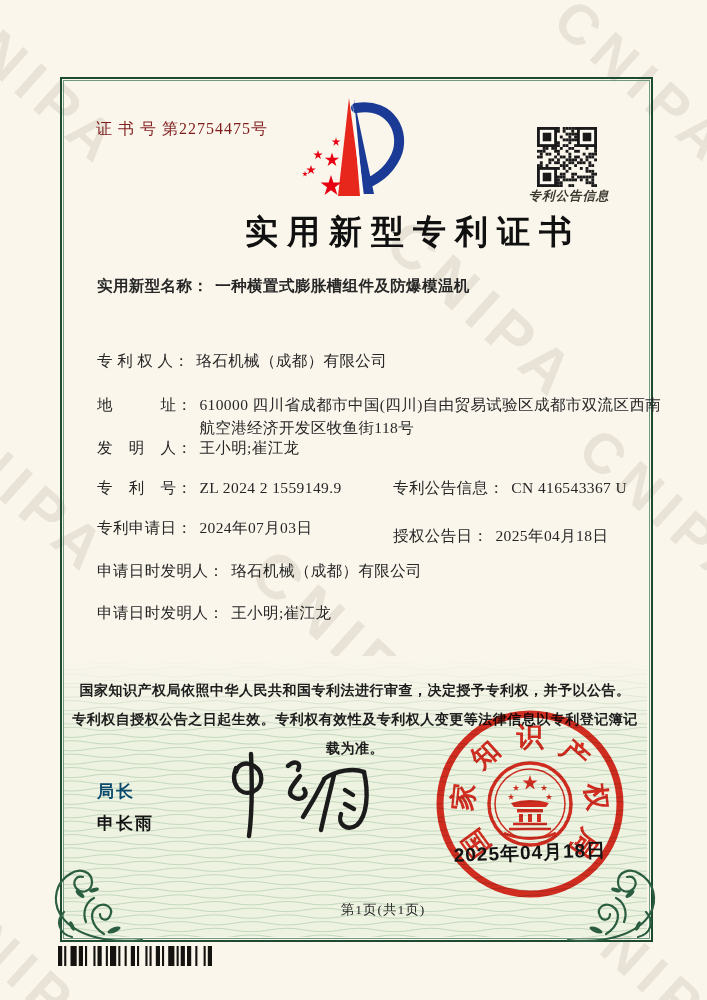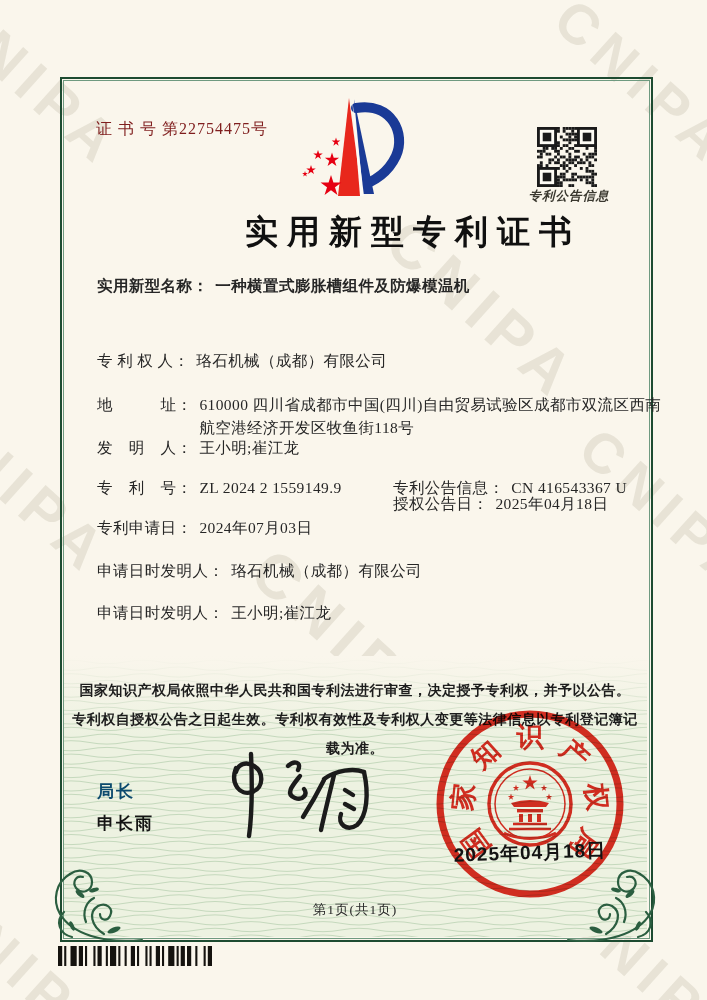--- a/index.html
+++ b/index.html
@@ -44,21 +44,21 @@
   .director-name{position:absolute;left:97px;top:812px;font-size:17px;font-weight:700;
       color:#141414;font-family:"Liberation Sans","DejaVu Sans",sans-serif;letter-spacing:2px;}
   .signature{position:absolute;left:196px;top:746px;}
 
   .seal{position:absolute;left:432px;top:706px;mix-blend-mode:multiply;opacity:.95;}
   .seal-date{position:absolute;left:432px;top:840px;width:196px;text-align:center;
       font-size:19px;font-weight:700;color:#131313;letter-spacing:1px;transform:rotate(-2deg);
       font-family:"Liberation Sans","DejaVu Sans",sans-serif;}
 
   .page-footer{position:absolute;left:60px;top:901px;width:590px;text-align:center;
-      font-size:13.5px;color:#2a2a2a;letter-spacing:1px;}
+      font-size:13.5px;color:#2a2a2a;letter-spacing:1px;padding-left:28px;}
 
   .flourish{position:absolute;}
   .barcode{position:absolute;left:58px;top:946px;}
 </style>
 </head>
 <body>
 
 <div class="page">
 
   <div class="wm" style="left:-28px;top:-18px;font-size:58px;transform:rotate(42deg);">CNIPA</div>
@@ -347,21 +347,21 @@
     <span class="val">ZL 2024 2 1559149.9</span>
   </div>
   <div class="row" style="left:393px;top:476px;">
     <span class="lbl">专利公告信息：</span>
     <span class="val">CN 416543367 U</span>
   </div>
   <div class="row" style="left:97px;top:516px;">
     <span class="lbl">专利申请日：</span>
     <span class="val">2024年07月03日</span>
   </div>
-  <div class="row" style="left:393px;top:492px;justify-content:space-between;">
+  <div class="row" style="left:393px;top:524px;justify-content:space-between;">
     <span class="lbl">授权公告日：</span>
     <span class="val">2025年04月18日</span>
   </div>
   <div class="row" style="left:97px;top:559px;">
     <span class="lbl">申请日时发明人：</span>
     <span class="val">珞石机械（成都）有限公司</span>
   </div>
   <div class="row" style="left:97px;top:601px;text-align:center;">
     <span class="lbl">申请日时发明人：</span>
     <span class="val">王小明;崔江龙</span>

